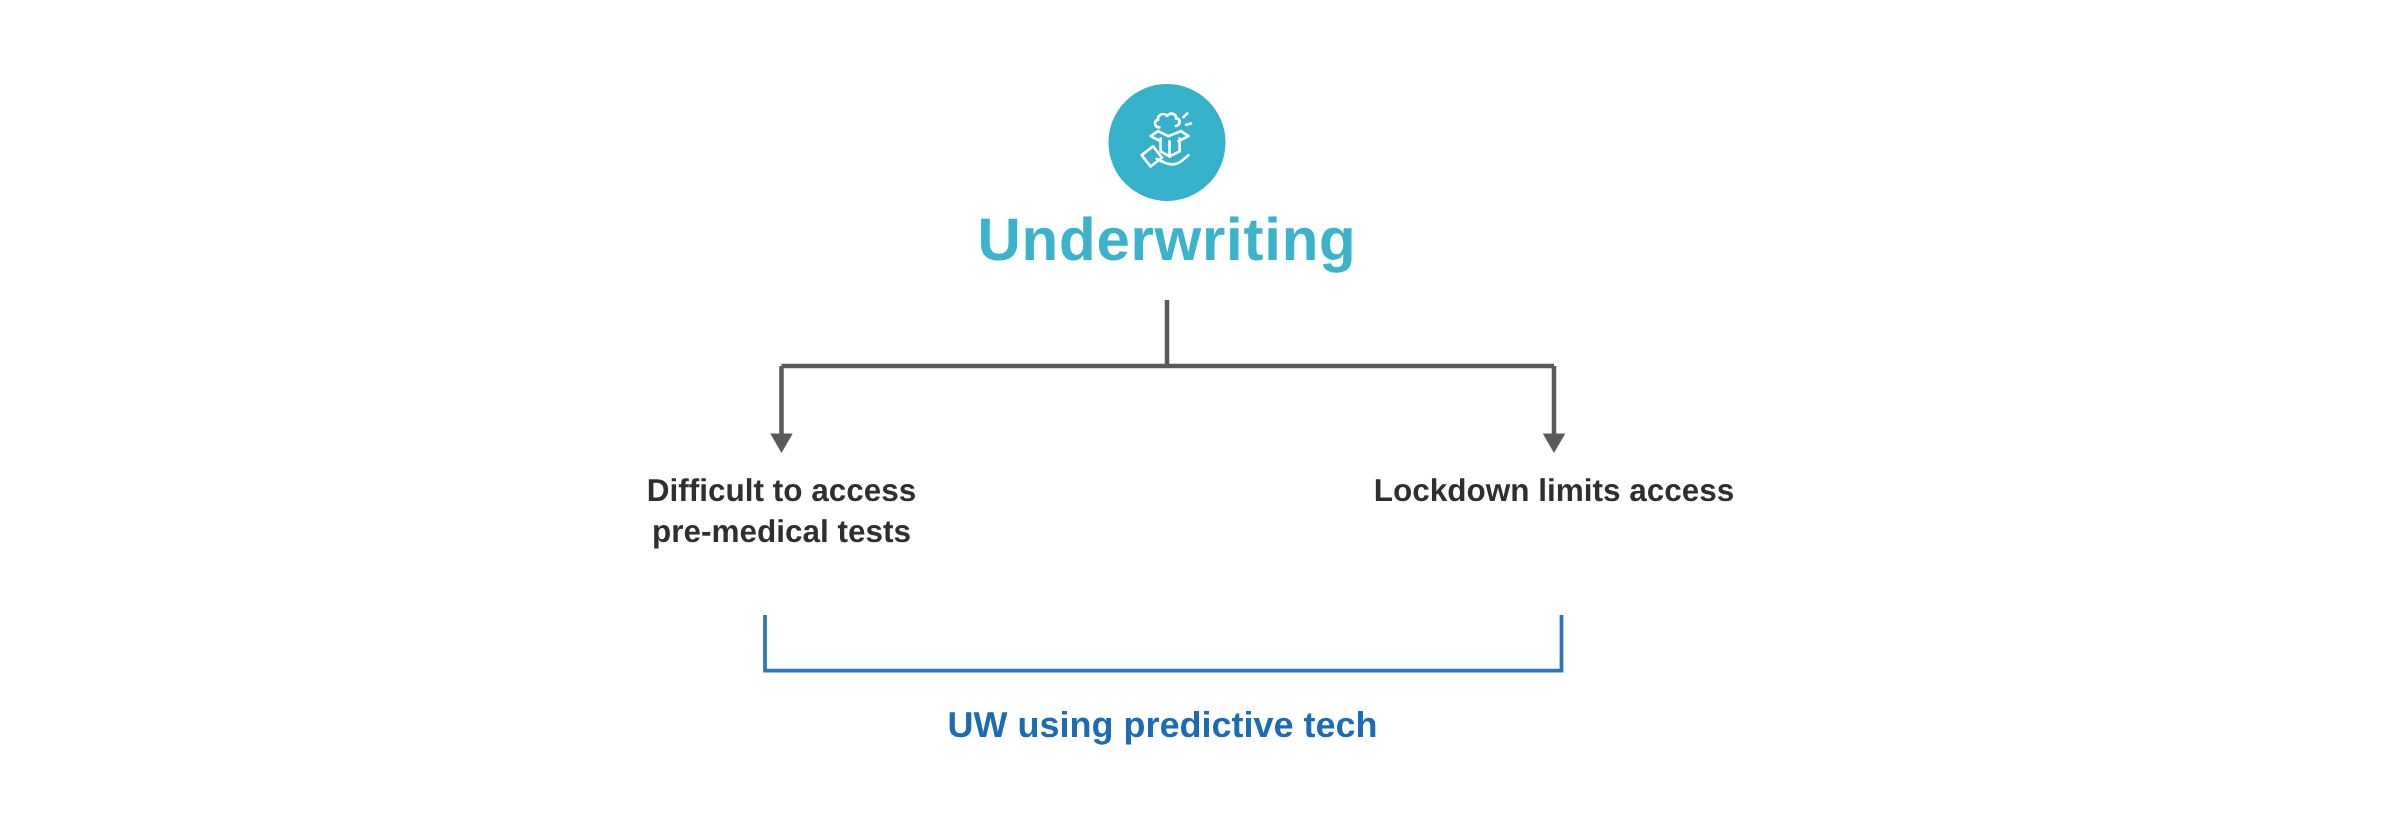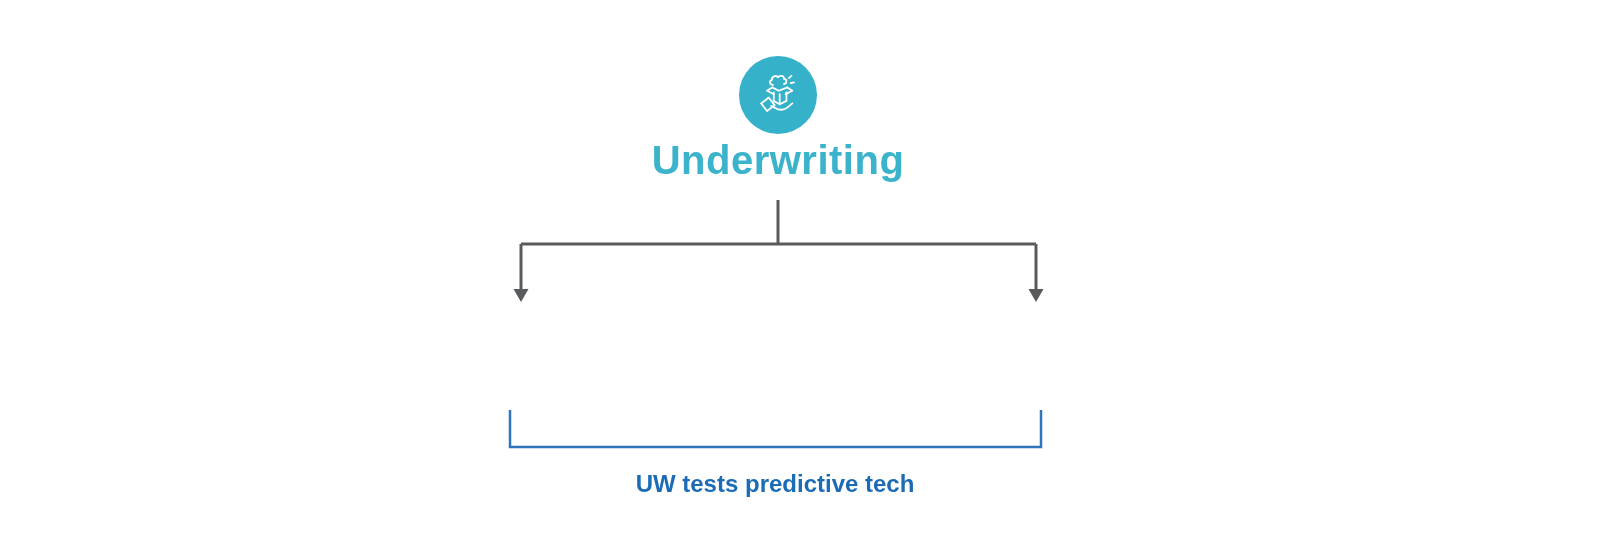--- a/index.html
+++ b/index.html
@@ -106,23 +106,27 @@
 
   <svg class="connector-svg" viewBox="0 0 1600 558">
     <path d="M778 200 L778 244" stroke="#595a5c" stroke-width="3" fill="none"></path>
     <path d="M521 244 L1036 244" stroke="#595a5c" stroke-width="3" fill="none"></path>
     <path d="M521 244 L521 291" stroke="#595a5c" stroke-width="3" fill="none"></path>
     <path d="M1036 244 L1036 291" stroke="#595a5c" stroke-width="3" fill="none"></path>
     <path d="M513.5 289 L528.5 289 L521 302 Z" fill="#595a5c"></path>
     <path d="M1028.5 289 L1043.5 289 L1036 302 Z" fill="#595a5c"></path>
   </svg>
 
+  <div class="branch-label left">
+    <span>Difficult to access</span><br>
+    <span>pre-medical tests</span>
+  </div>
   <div class="branch-label right">
-    <br>
+    <span>Lockdown limits access</span><br>
   </div>
 
   <svg class="bracket-svg" viewBox="0 0 1600 558">
     <path d="M510 410 L510 447 L1041 447 L1041 410" stroke="#2f75ba" stroke-width="2.5" fill="none"></path>
   </svg>
 
-  <div class="solution-label">UW tests predictive tech</div>
+  <div class="solution-label">UW using predictive tech</div>
 
 </div>
 
 </body></html>

